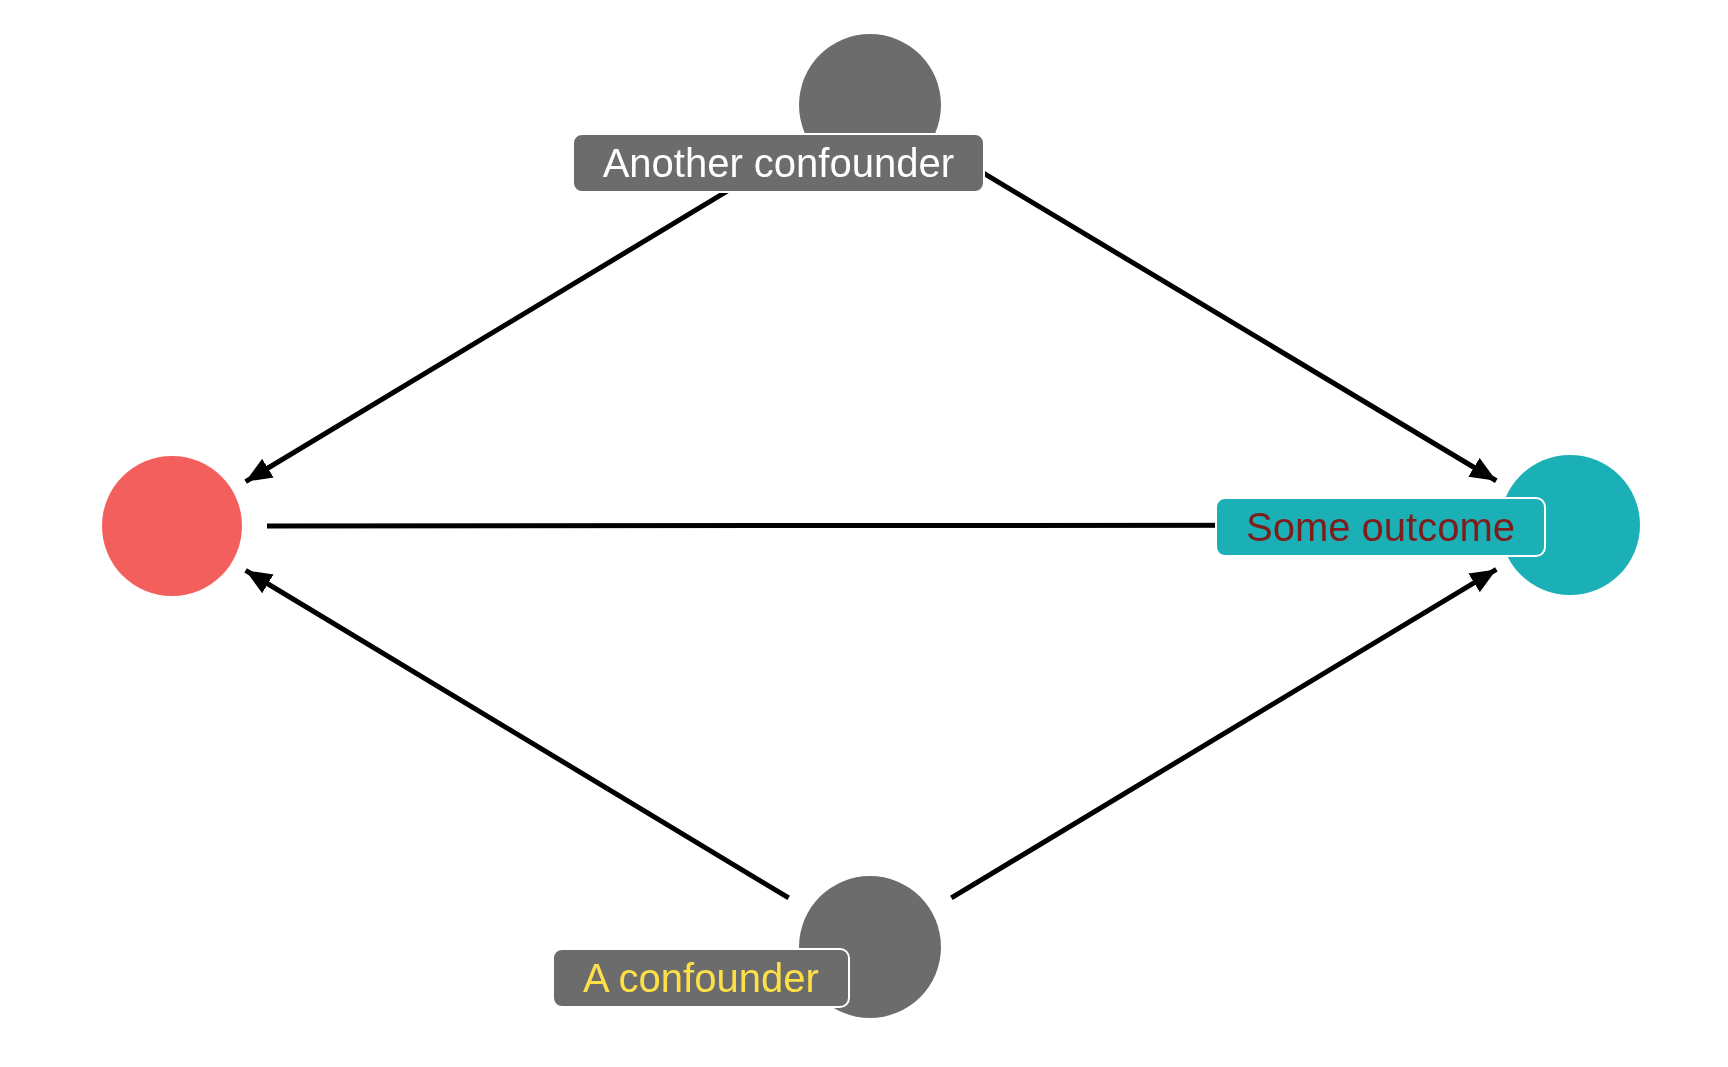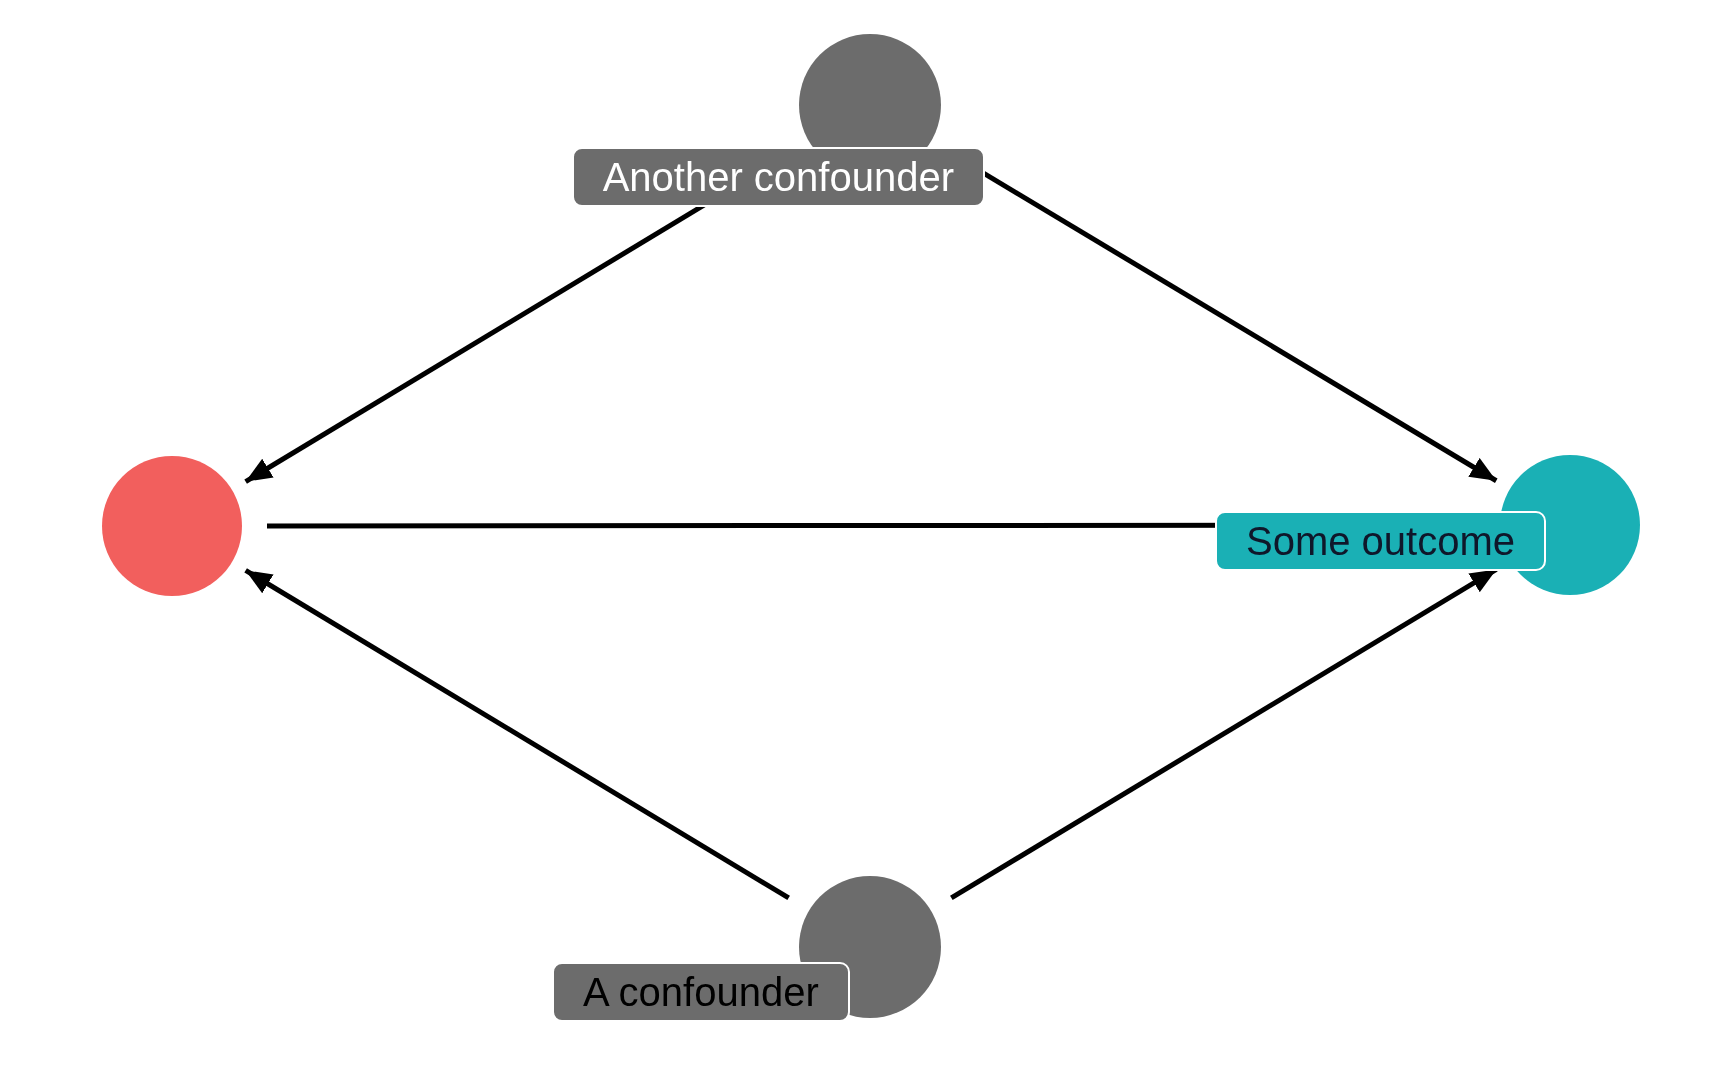--- a/index.html
+++ b/index.html
@@ -22,21 +22,20 @@
   }
   .node-label {
     position: absolute;
     box-sizing: border-box;
     white-space: nowrap;
     line-height: 1;
     padding: 8px 29px;
     border-radius: 10px;
     border: 2px solid;
     text-align: center;
-    margin-top: 14px;
   }
 </style>
 </head>
 <body>
 
 <div class="canvas">
 
   <svg id="edge-layer" class="edge-layer" width="1728" height="1067">
     <defs>
       <marker id="arrowhead" markerUnits="userSpaceOnUse" markerWidth="26" markerHeight="22" refX="26" refY="11" orient="auto">
@@ -50,17 +49,17 @@
       <line x1="266.99997569592483" y1="525.9320457970701" x2="1484.0000220015838" y2="525.0615164363365" stroke="#000000" stroke-width="5" marker-end="url(#arrowhead)"></line>
       <circle cx="870" cy="105" r="71" fill="#6C6C6C"></circle>
       <circle cx="172" cy="526" r="70" fill="#F25F5D"></circle>
       <circle cx="1570" cy="525" r="70" fill="#1AB0B5"></circle>
       <circle cx="870" cy="947" r="71" fill="#6C6C6C"></circle>
     </svg>
 
   <div class="node-label" style="background: rgb(108, 108, 108); color: rgb(255, 255, 255); border-color: rgb(255, 255, 255); font-size: 40px; right: 743px; top: 133px;">Another confounder</div>
 
 
-  <div class="node-label" style="background: rgb(26, 176, 181); color: #0f172a; border-color: rgb(255, 255, 255); font-size: 40px; right: 182px; top: 497px;">Some outcome</div>
+  <div class="node-label" style="background: rgb(26, 176, 181); color: #7f1d1d; border-color: rgb(255, 255, 255); font-size: 40px; right: 182px; top: 497px;">Some outcome</div>
 
-  <div class="node-label" style="background: rgb(108, 108, 108); color: #000000; border-color: rgb(255, 255, 255); font-size: 40px; left: 552px; top: 948px;">A confounder</div>
+  <div class="node-label" style="background: rgb(108, 108, 108); color: #fde047; border-color: rgb(255, 255, 255); font-size: 40px; left: 552px; top: 948px;">A confounder</div>
 
 </div>
 
 </body></html>

